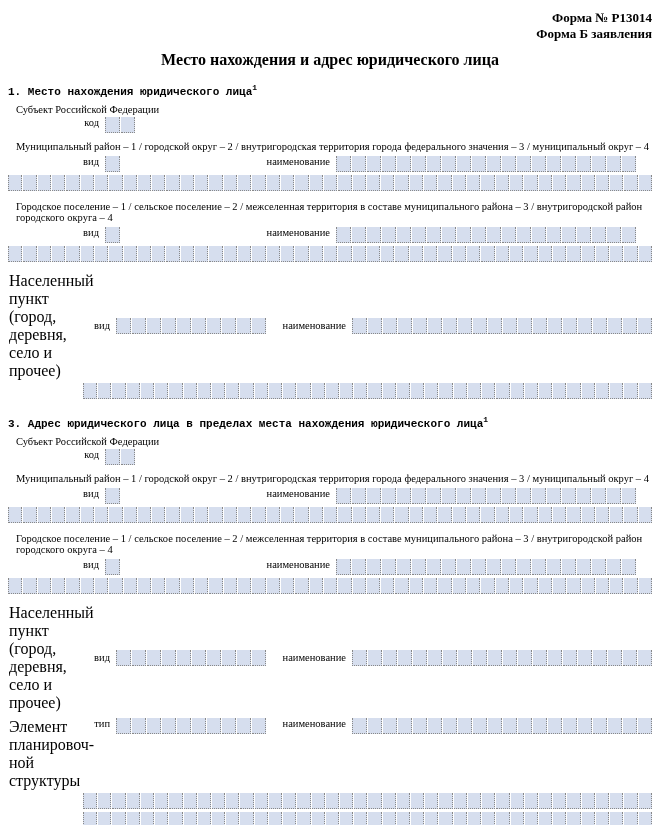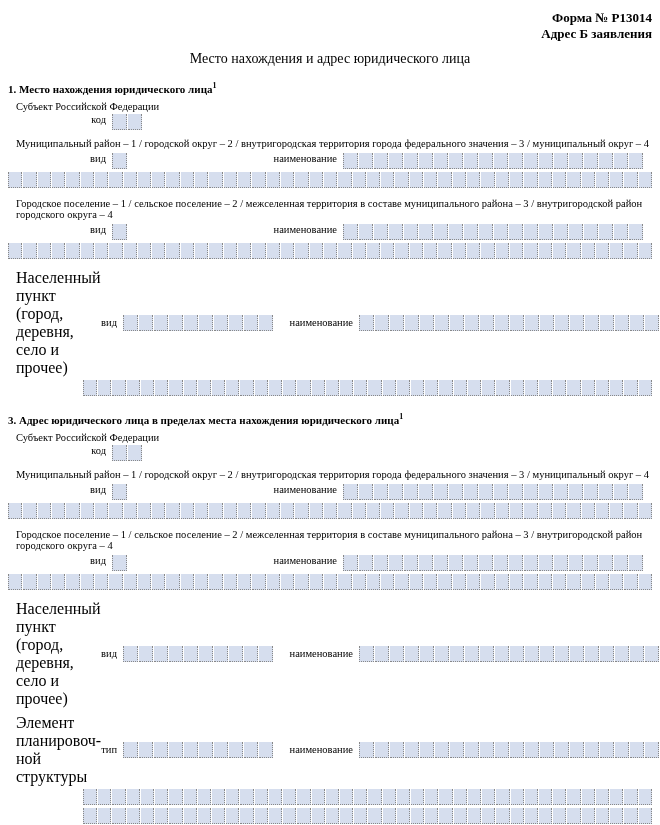--- a/index.html
+++ b/index.html
@@ -12,37 +12,38 @@
   }
   .hdr {
     text-align: right;
     font-weight: bold;
     font-size: 13px;
     line-height: 1.2;
     margin-bottom: 10px;
   }
   .title {
     text-align: center;
-    font-weight: normal;
-    font-size: 14px;
+    font-weight: bold;
+    font-size: 16px;
     margin: 6px 0 14px 0;
   }
   .section {
     font-weight: bold;
     font-size: 11px;
     margin: 8px 0 6px 0;
+    font-family: Liberation Mono, monospace;
   }
   .sub {
     font-size: 10.5px;
     margin: 2px 0 2px 8px;
   }
   .row {
     display: flex;
     align-items: flex-start;
-    margin: 2px 8px;
+    margin: 2px 1px;
   }
   .lab {
     font-size: 10.5px;
     text-align: right;
     padding-right: 6px;
     flex-shrink: 0;
   }
   .lab-left {
     font-size: 16px;
     padding-right: 6px;
@@ -67,21 +68,21 @@
     gap: 1px;
     margin-top: 3px;
   }
   sup { font-size: 8px; }
 </style>
 </head>
 <body>
 
 <div class="hdr">
   <div>Форма № Р13014</div>
-  <div>Адрес Б заявления</div>
+  <div>Форма Б заявления</div>
 </div>
 
 <div class="title">Место нахождения и адрес юридического лица</div>
 
 <div class="section">
   <span>1. Место нахождения юридического лица</span><sup>1</sup>
 </div>
 
 <div class="sub">Субъект Российской Федерации</div>
 
@@ -538,21 +539,21 @@
       <div class="cell"></div>
       <div class="cell"></div>
       <div class="cell"></div>
       <div class="cell"></div>
       <div class="cell"></div>
       <div class="cell"></div>
       <div class="cell"></div>
   </div>
 </div>
 
-<div class="row" style="margin-top:6px;align-items:center">
+<div class="row" style="margin-top:6px;align-items:flex-start">
   <div class="lab-left" style="width:70px">Элемент планировоч-ной структуры</div>
   <div class="lab" style="width:25px">тип</div>
   <div class="cells">
     <div class="cell"></div>
       <div class="cell"></div>
       <div class="cell"></div>
       <div class="cell"></div>
       <div class="cell"></div>
       <div class="cell"></div>
       <div class="cell"></div>

